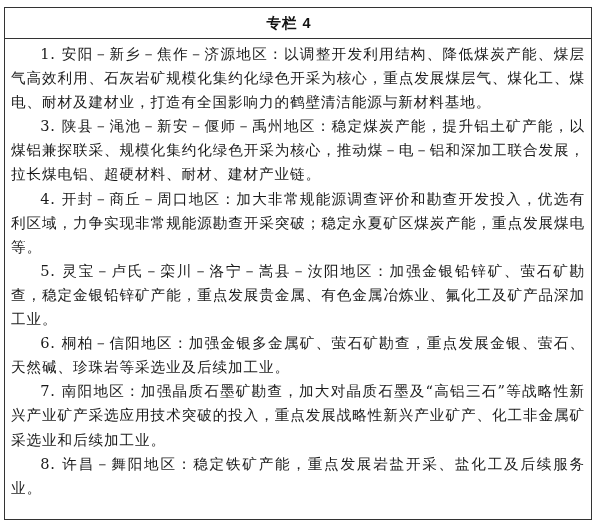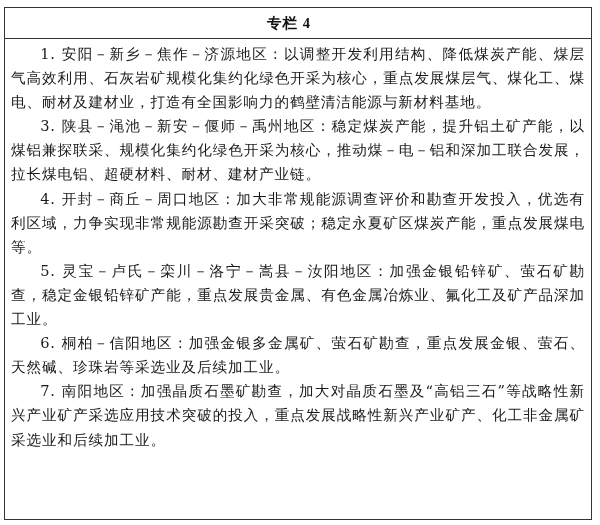--- a/index.html
+++ b/index.html
@@ -23,21 +23,21 @@
       height: 513px;
       border: 1px solid #333333;
       box-sizing: border-box;
     }
     .box-header {
       height: 30px;
       border-bottom: 1px solid #333333;
       display: flex;
       align-items: center;
       justify-content: center;
-      font-family: Liberation Serif, serif;
+      font-family: Liberation Sans, sans-serif;
       font-weight: bold;
       font-size: 14.5px;
       letter-spacing: 1px;
       color: #111111;
       gap: 14px;
     }
     .box-header .label { margin-right: 18px; }
     .box-body {
       padding: 3px 6px 0 6px;
     }
@@ -58,14 +58,15 @@
   <div class="box-header">
     <span class="label">专栏 4</span>
   </div>
   <div class="box-body">
     <p class="para">1. 安阳－新乡－焦作－济源地区：以调整开发利用结构、降低煤炭产能、煤层气高效利用、石灰岩矿规模化集约化绿色开采为核心，重点发展煤层气、煤化工、煤电、耐材及建材业，打造有全国影响力的鹤壁清洁能源与新材料基地。</p>
     <p class="para">3. 陕县－渑池－新安－偃师－禹州地区：稳定煤炭产能，提升铝土矿产能，以煤铝兼探联采、规模化集约化绿色开采为核心，推动煤－电－铝和深加工联合发展，拉长煤电铝、超硬材料、耐材、建材产业链。</p>
     <p class="para">4. 开封－商丘－周口地区：加大非常规能源调查评价和勘查开发投入，优选有利区域，力争实现非常规能源勘查开采突破；稳定永夏矿区煤炭产能，重点发展煤电等。</p>
     <p class="para">5. 灵宝－卢氏－栾川－洛宁－嵩县－汝阳地区：加强金银铅锌矿、萤石矿勘查，稳定金银铅锌矿产能，重点发展贵金属、有色金属冶炼业、氟化工及矿产品深加工业。</p>
     <p class="para">6. 桐柏－信阳地区：加强金银多金属矿、萤石矿勘查，重点发展金银、萤石、天然碱、珍珠岩等采选业及后续加工业。</p>
     <p class="para">7. 南阳地区：加强晶质石墨矿勘查，加大对晶质石墨及“高铝三石”等战略性新兴产业矿产采选应用技术突破的投入，重点发展战略性新兴产业矿产、化工非金属矿采选业和后续加工业。</p>
+    <p class="para">8. 许昌－舞阳地区：稳定铁矿产能，重点发展岩盐开采、盐化工及后续服务业。</p>
   </div>
 </div>
 
 </body></html>

